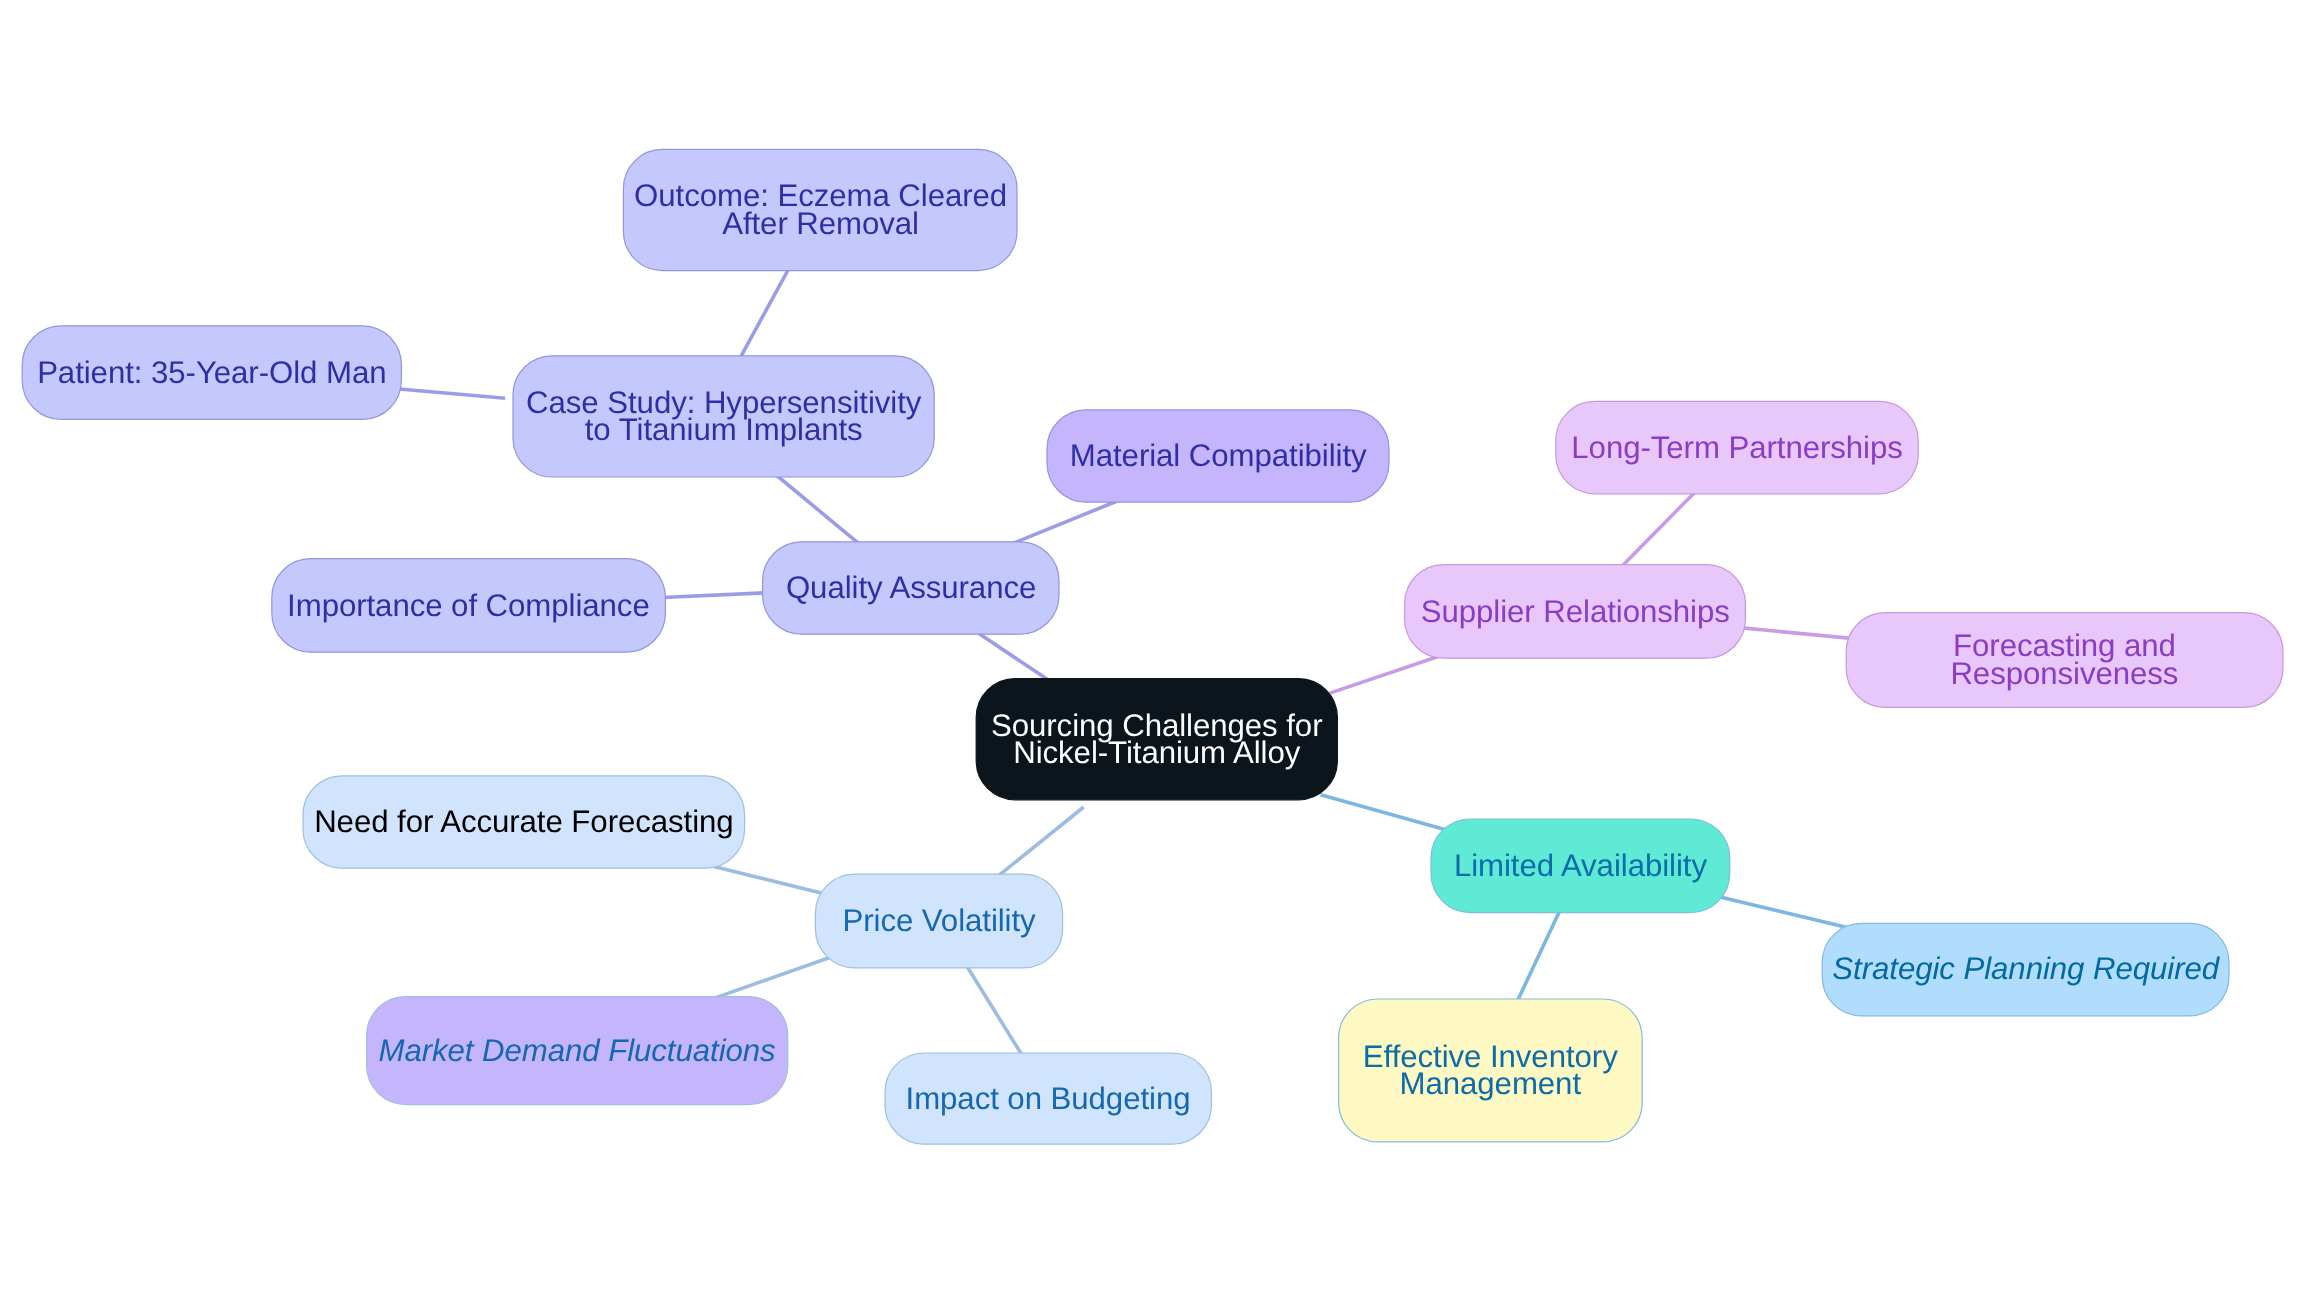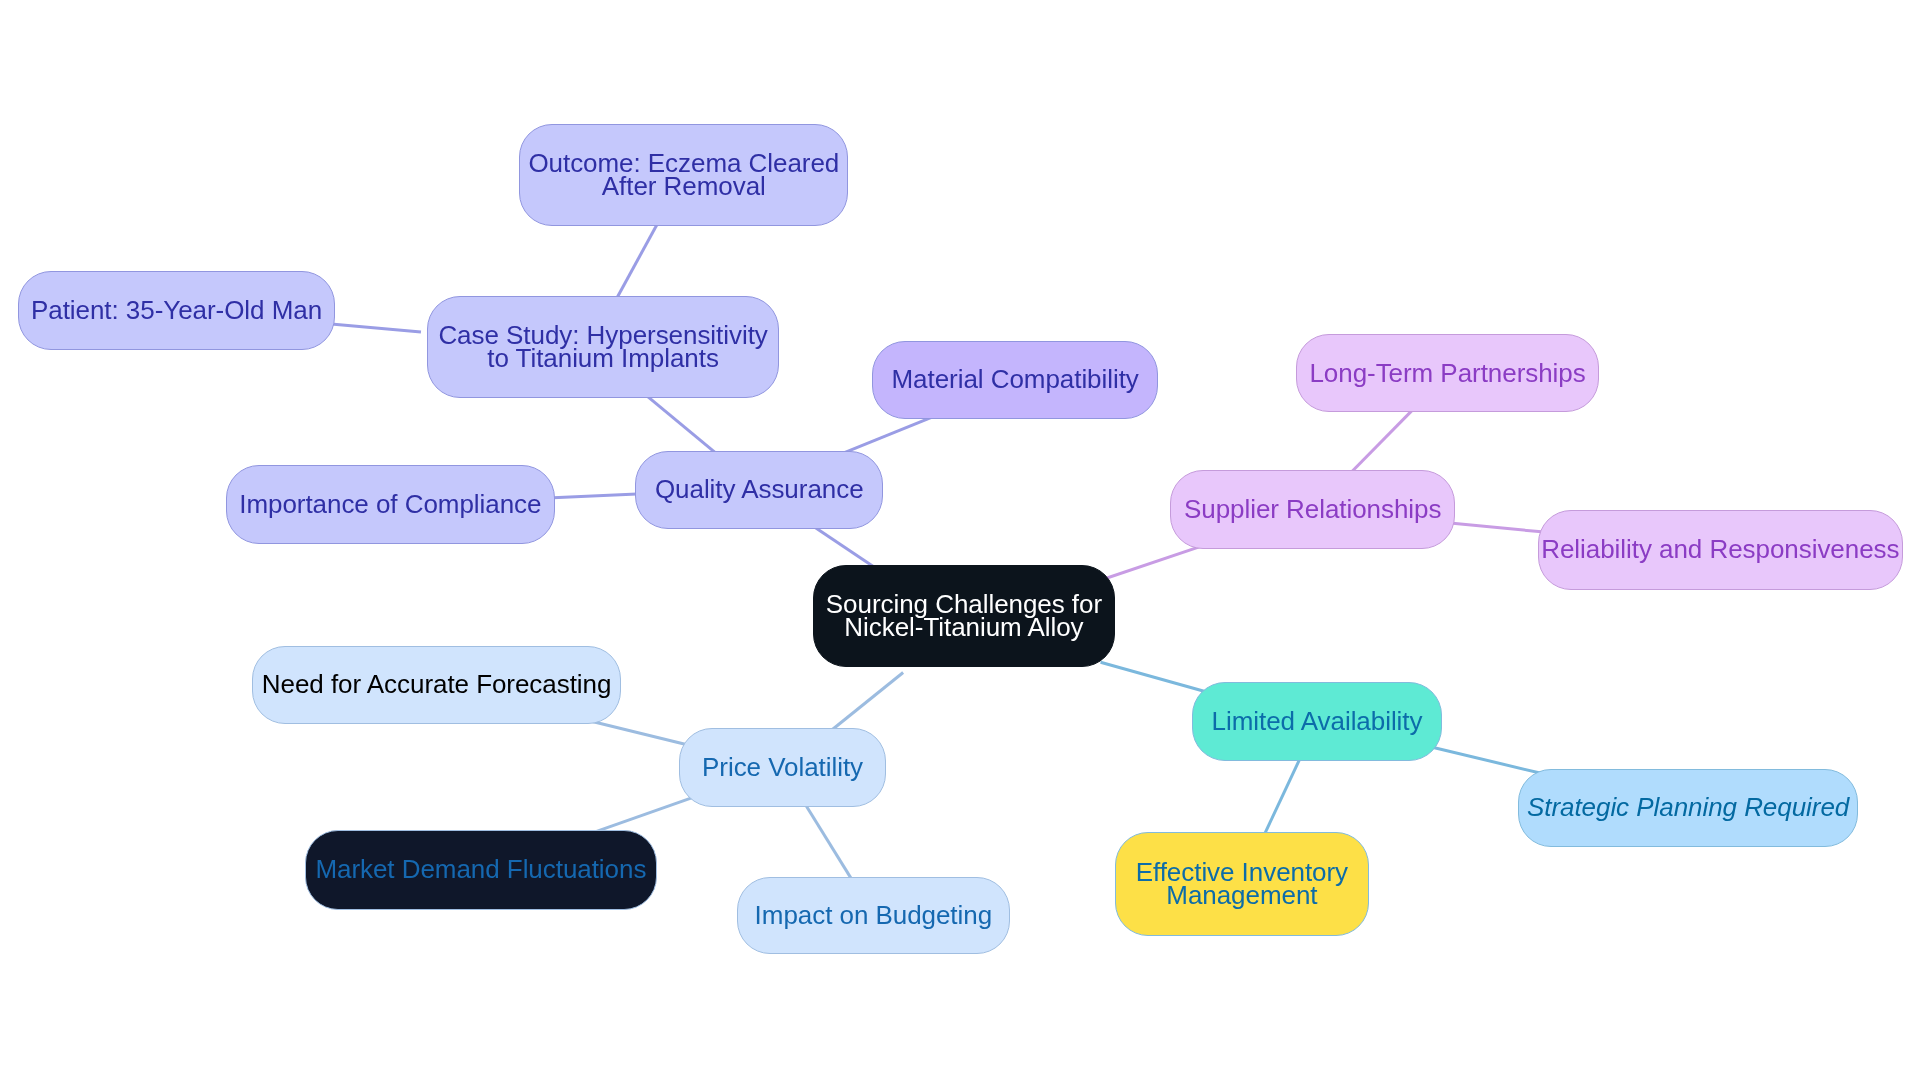--- a/index.html
+++ b/index.html
@@ -59,42 +59,42 @@
   <div class="node" style="left: 225.8px; top: 465.2px; width: 329.1px; height: 78.8px; background: rgb(197, 200, 252); border-color: rgb(145, 150, 223);">
     <span class="node-label" style="color: rgb(47, 47, 165);">Importance of Compliance</span>
   </div>
   <div class="node" style="left: 1296.3px; top: 334.1px; width: 302.5px; height: 78.2px; background: rgb(232, 199, 251); border-color: rgb(197, 155, 219);">
     <span class="node-label" style="color: rgb(139, 60, 196);">Long-Term Partnerships</span>
   </div>
   <div class="node" style="left: 1170.3px; top: 470.3px; width: 284.8px; height: 78.6px; background: rgb(232, 199, 251); border-color: rgb(197, 155, 219);">
     <span class="node-label" style="color: rgb(139, 60, 196);">Supplier Relationships</span>
   </div>
   <div class="node" style="left: 1537.8px; top: 510.2px; width: 365.1px; height: 79.5px; background: rgb(232, 199, 251); border-color: rgb(197, 155, 219);">
-    <span class="node-label" style="color: rgb(139, 60, 196);">Reliability and Responsiveness</span>
+    <span class="node-label" style="color: rgb(139, 60, 196);">Forecasting and Responsiveness</span>
   </div>
   <div class="node" style="left: 812.7px; top: 565px; width: 302.5px; height: 102.4px; background: rgb(12, 20, 28); border-color: rgb(12, 20, 28);">
     <span class="node-label" style="color: rgb(255, 255, 255);">Sourcing Challenges for
 Nickel-Titanium Alloy</span>
   </div>
   <div class="node" style="left: 252.4px; top: 645.7px; width: 368.4px; height: 78.6px; background: rgb(208, 228, 253); border-color: rgb(160, 190, 225);">
     <span class="node-label" style="color: #000000;">Need for Accurate Forecasting</span>
   </div>
   <div class="node" style="left: 679px; top: 727.9px; width: 207.1px; height: 78.9px; background: rgb(208, 228, 253); border-color: rgb(160, 190, 225);">
     <span class="node-label" style="color: rgb(21, 104, 176);">Price Volatility</span>
   </div>
-  <div class="node" style="left: 305.2px; top: 829.5px; width: 351.4px; height: 80px; background: #0f172a; border-color: rgb(160, 190, 225);">
+  <div class="node" style="left: 305.2px; top: 829.5px; width: 351.4px; height: 91px; background: #c4b5fd; border-color: rgb(160, 190, 225); font-style: italic;">
     <span class="node-label" style="color: rgb(21, 104, 176);">Market Demand Fluctuations</span>
   </div>
   <div class="node" style="left: 736.9px; top: 876.8px; width: 272.9px; height: 77.5px; background: rgb(208, 228, 253); border-color: rgb(160, 190, 225);">
     <span class="node-label" style="color: rgb(21, 104, 176);">Impact on Budgeting</span>
   </div>
   <div class="node" style="left: 1192.2px; top: 682.2px; width: 249.7px; height: 78.4px; background: #5eead4; border-color: rgb(130, 187, 221);">
     <span class="node-label" style="color: rgb(12, 108, 169);">Limited Availability</span>
   </div>
   <div class="node" style="left: 1517.8px; top: 768.5px; width: 340.6px; height: 78px; background: rgb(176, 220, 253); border-color: rgb(130, 187, 221);">
     <span class="node-label" style="color: #0369a1; font-style: italic;">Strategic Planning Required</span>
   </div>
-  <div class="node" style="left: 1114.5px; top: 831.8px; width: 254.8px; height: 104px; background: #fde047; border-color: rgb(130, 187, 221);">
+  <div class="node" style="left: 1114.5px; top: 831.8px; width: 254.8px; height: 120px; background: #fef9c3; border-color: rgb(130, 187, 221);">
     <span class="node-label" style="color: rgb(12, 108, 169);">Effective Inventory
 Management</span>
   </div>
   </div>
 </div>
 
 </body></html>

